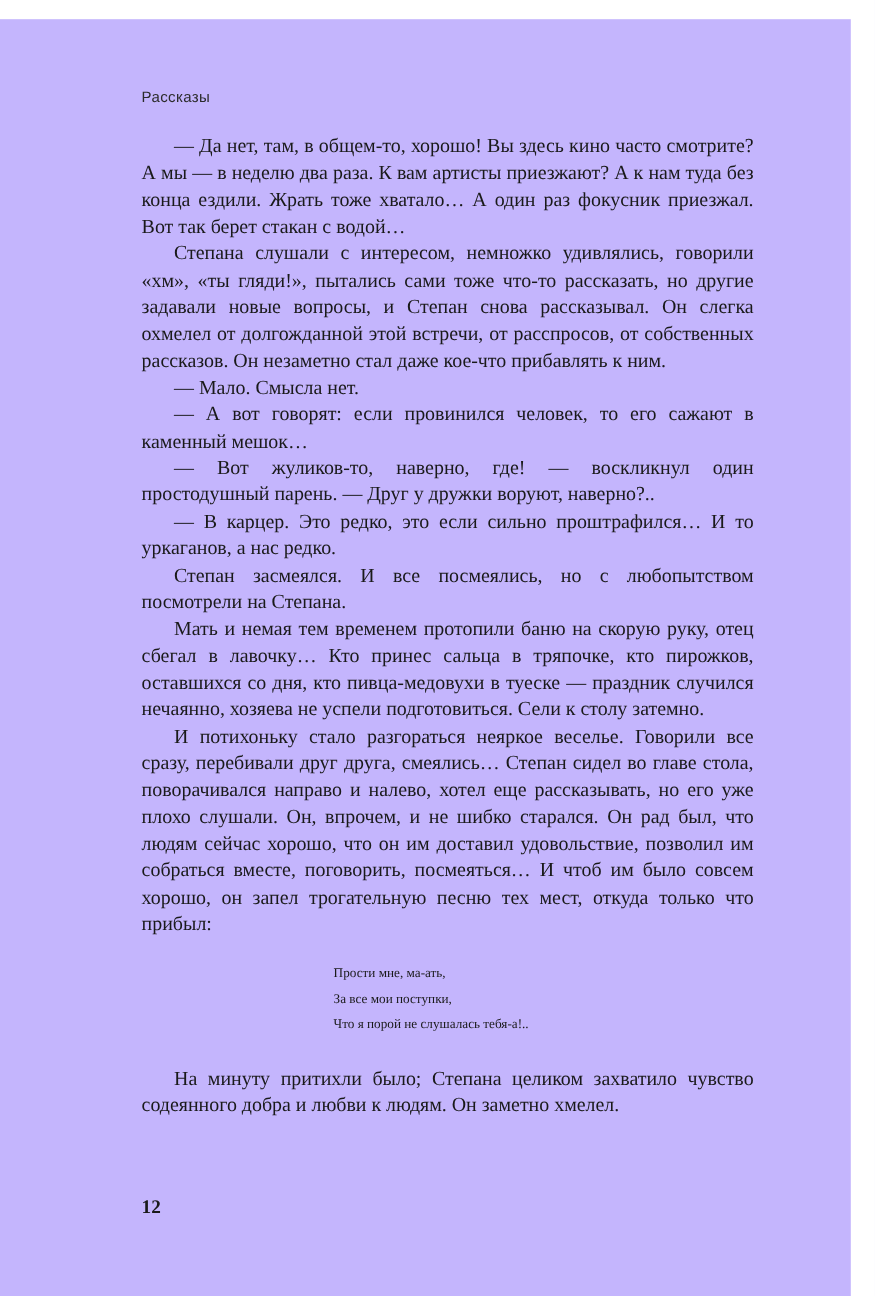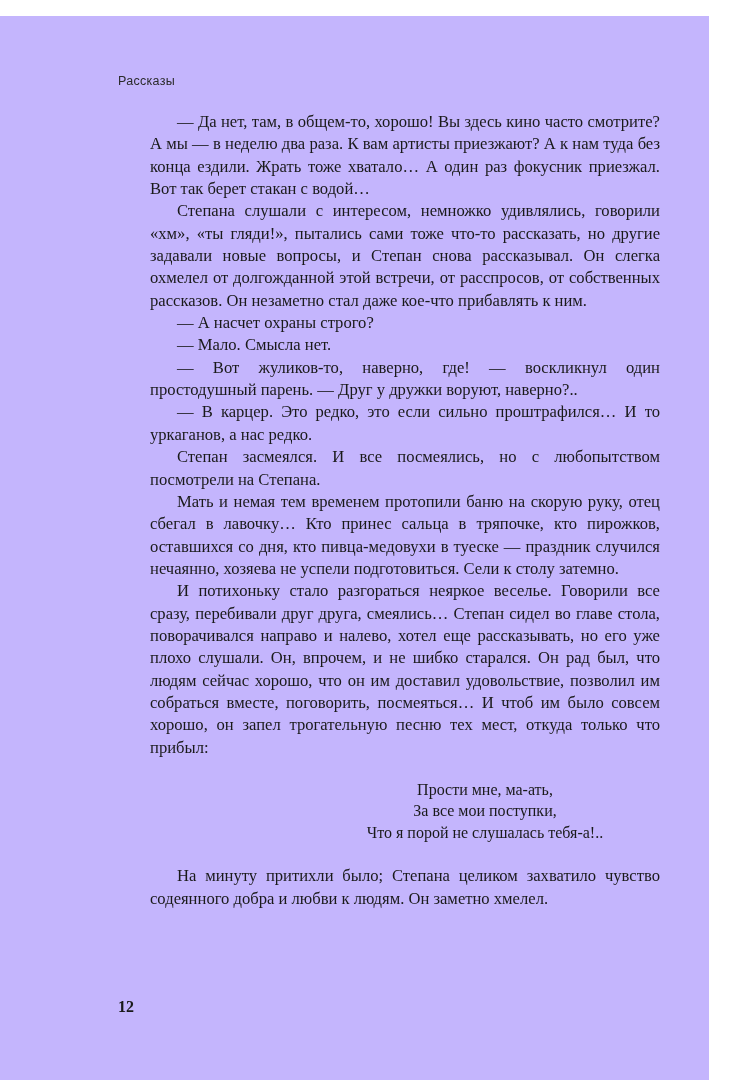--- a/index.html
+++ b/index.html
@@ -30,39 +30,38 @@
     font-size: 12.5px;
     letter-spacing: 0.3px;
     color: #2b2b2b;
     white-space: nowrap;
   }
   .text-block {
     position: absolute;
     left: 118px;
     top: 95px;
     width: 510px;
-    margin-left: 32px;
   }
   p.para {
     margin: 0;
     text-indent: 27px;
     text-align: justify;
     font-size: 16.6px;
     line-height: 22.35px;
     hyphens: manual;
     -webkit-hyphens: manual;
     word-spacing: 0px;
   }
   .verse {
     margin: 0;
     padding-top: 20px;
     padding-bottom: 22px;
     padding-left: 160px;
-    text-align: center;
-    font-size: 16.0px;
+    text-align: left;
+    font-size: 11px;
     line-height: 21.5px;
     text-indent: 0;
   }
   .verse .vline {
     display: block;
     white-space: nowrap;
   }
   .page-number {
     position: absolute;
     left: 118px;
@@ -76,22 +75,22 @@
 <body>
 
 <div class="page">
 
   <div class="running-head">Рассказы</div>
 
   <div class="text-block">
 
     <p class="para">— Да нет, там, в общем-то, хорошо! Вы здесь кино часто смотрите? А мы — в неделю два раза. К вам артисты приезжают? А к нам туда без конца ездили. Жрать тоже хватало… А один раз фокусник приезжал. Вот так берет стакан с водой…</p>
     <p class="para">Степана слушали с интересом, немножко удивлялись, говорили «хм», «ты гляди!», пытались сами тоже что-то рассказать, но другие задавали новые вопросы, и Степан снова рассказывал. Он слегка охмелел от долгожданной этой встречи, от расспросов, от собственных рассказов. Он незаметно стал даже кое-что прибавлять к ним.</p>
-    <p class="para">— А насчет охраны строго?</p>
     <p class="para">— Мало. Смысла нет.</p>
+    <p class="para">— А вот говорят: если провинился человек, то его сажают в каменный мешок…</p>
     <p class="para">— Вот жуликов-то, наверно, где! — воскликнул один простодушный парень. — Друг у дружки воруют, наверно?..</p>
     <p class="para">— В карцер. Это редко, это если сильно проштрафился… И то уркаганов, а нас редко.</p>
     <p class="para">Степан засмеялся. И все посмеялись, но с любопытством посмотрели на Степана.</p>
     <p class="para">Мать и немая тем временем протопили баню на скорую руку, отец сбегал в лавочку… Кто принес сальца в тряпочке, кто пирожков, оставшихся со дня, кто пивца-медовухи в туеске — праздник случился нечаянно, хозяева не успели подготовиться. Сели к столу затемно.</p>
     <p class="para">И потихоньку стало разгораться неяркое веселье. Говорили все сразу, перебивали друг друга, смеялись… Степан сидел во главе стола, поворачивался направо и налево, хотел еще рассказывать, но его уже плохо слушали. Он, впрочем, и не шибко старался. Он рад был, что людям сейчас хорошо, что он им доставил удовольствие, позволил им собраться вместе, поговорить, посмеяться… И чтоб им было совсем хорошо, он запел трогательную песню тех мест, откуда только что прибыл:</p>
 
     <div class="verse">
       <span class="vline">Прости мне, ма-ать,</span>
       <span class="vline">За все мои поступки,</span>
       <span class="vline">Что я порой не слушалась тебя-а!..</span>

